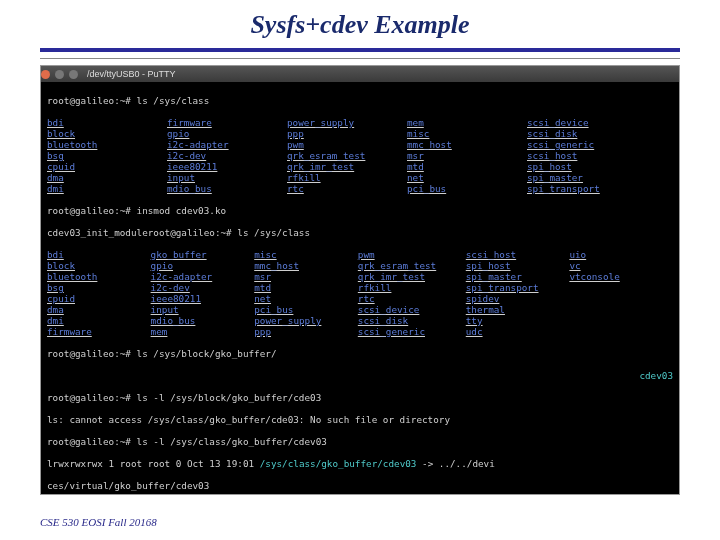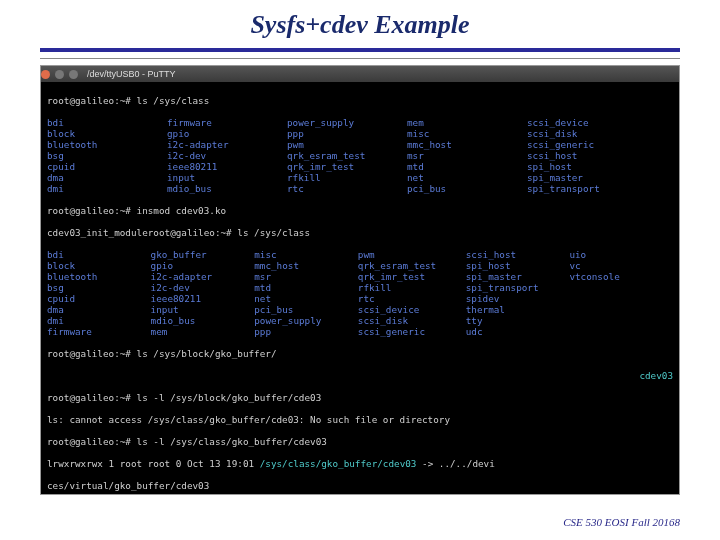--- a/index.html
+++ b/index.html
@@ -48,32 +48,32 @@
   .tb-max   { background: #777; }
   .tb-title { margin-left: 4px; }
   .term-body {
     padding: 2px 6px;
     font-family: "DejaVu Sans Mono", "Courier New", monospace;
     font-size: 9.3px;
     line-height: 11px;
     color: #cfcfcf;
     white-space: pre;
   }
-  .cols { display: flex; }
+  .cols { display: flex; text-decoration: underline; }
   .col  { width: 120px; }
   .col2 { width: 125px; }
   .hl-blue { color: #5b7bd6; }
   .hl-cyan { color: #4fc9c9; text-align: right; }
   .footer {
     position: absolute;
     bottom: 12px;
     left: 40px;
     right: 40px;
     display: flex;
-    justify-content: flex-end;
+    justify-content: flex-start;
     font-size: 11px;
     font-style: italic;
     color: #2a2a8a;
     font-family: Georgia, "Times New Roman", serif;
   }
 </style>
 </head>
 <body>
 
 <div class="slide">

